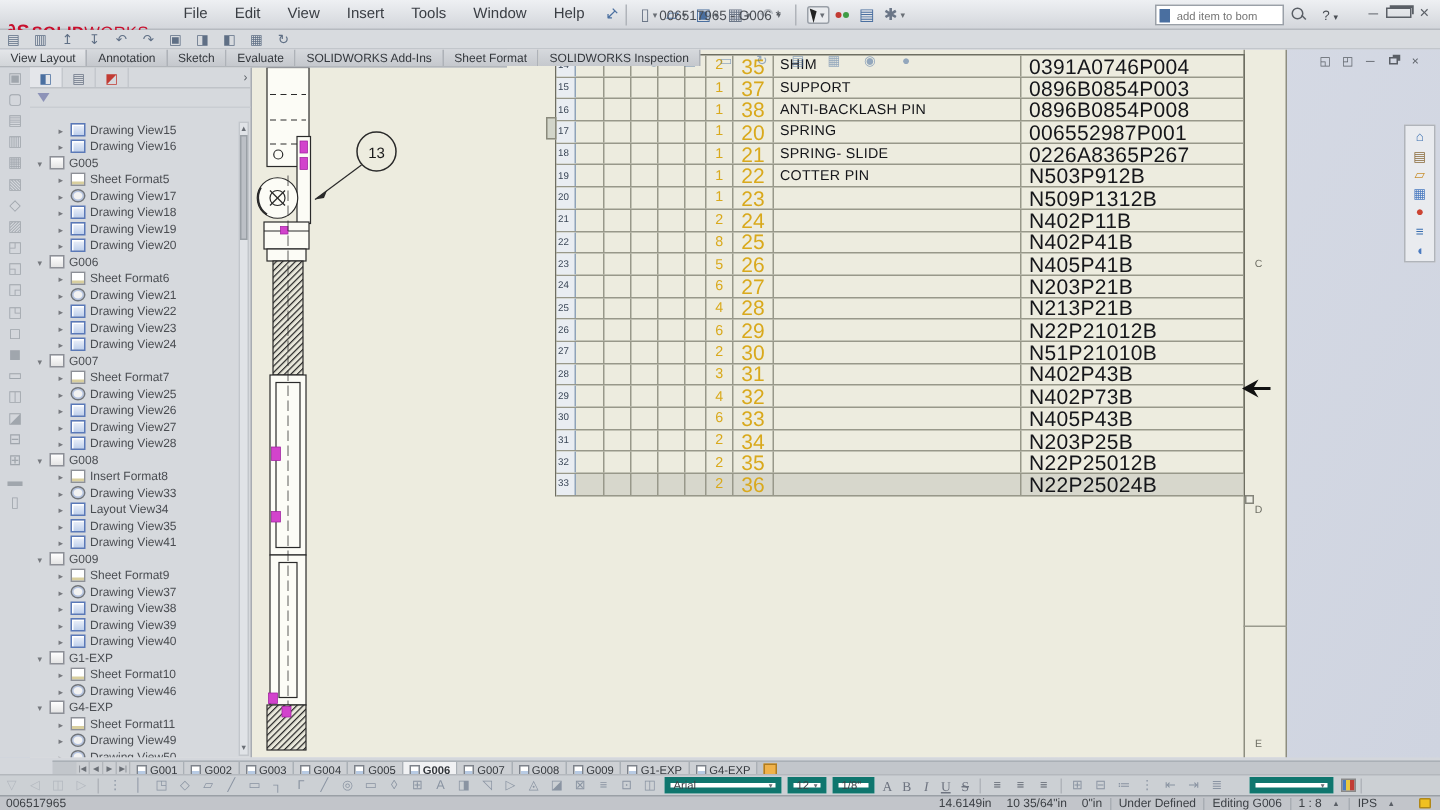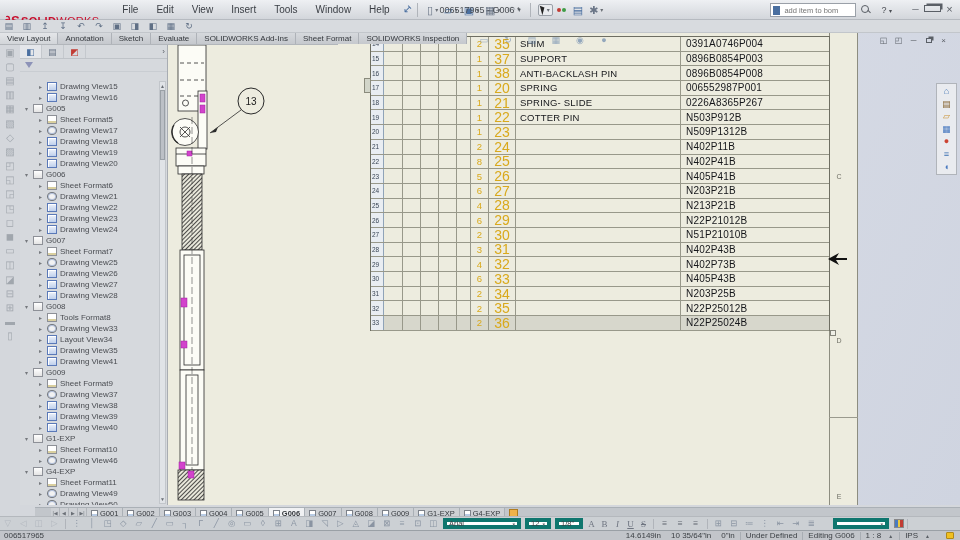--- a/index.html
+++ b/index.html
@@ -100,21 +100,21 @@
   
   .bom{position:absolute;left:370px;top:3px;width:460px;z-index:3;border:1px solid #6e6e62;border-bottom:none;}
   .brow{display:flex;height:14.7px;border-bottom:1px solid #98988a;background:transparent;}
   .brow.sel{background:#d7d7cc;}
   .bc{border-right:1px solid #98988a;height:100%;display:flex;align-items:center;overflow:hidden;}
   .bh{flex:0 0 13px;background:#e9edf2;border-right-color:#8fa3b8;font-size:6.5px;color:#3a4656;padding-left:1px;}
   .ce1{flex:0 0 19px;} .ce2{flex:0 0 18px;} .ce3{flex:0 0 18px;} .ce4{flex:0 0 18px;} .ce5{flex:0 0 14px;}
   .cqty{flex:0 0 18px;justify-content:center;color:#d9a91c;font-size:9.5px;}
   .citm{flex:0 0 27px;justify-content:center;color:#d9a91c;font-size:14px;}
   .cdesc{flex:0 0 165px;padding-left:4px;font-size:9.5px;color:#15161a;letter-spacing:.2px;}
-  .cpart{flex:1;padding-left:5px;font-size:10px;color:#15161a;letter-spacing:.2px;border-right:none;}
+  .cpart{flex:1;padding-left:5px;font-size:14px;color:#15161a;letter-spacing:.2px;border-right:none;}
   .row-handle{position:absolute;left:-7px;top:41px;width:7px;height:15px;background:#d2d5c9;border:1px solid #8a8a7c;z-index:4;}
   .resize-handle{position:absolute;left:459px;bottom:-5px;width:6px;height:6px;background:#efefe6;border:1px solid #84847a;}
 
   
   .dview{position:absolute;left:168px;top:0;z-index:2;}
 
   
   .gcursor{position:absolute;left:826px;top:219px;z-index:7;}
 
   
@@ -782,21 +782,21 @@
 
           <div class="titem lvl0">
             <span class="arr open"></span>
             <span class="tico tico-sheet"></span>
             <span class="tlabel">G008</span>
           </div>
 
           <div class="titem lvl1">
             <span class="arr"></span>
             <span class="tico tico-format"></span>
-            <span class="tlabel">Tools Format8</span>
+            <span class="tlabel">Insert Format8</span>
           </div>
 
           <div class="titem lvl1">
             <span class="arr"></span>
             <span class="tico tico-secview"></span>
             <span class="tlabel">Drawing View33</span>
           </div>
 
           <div class="titem lvl1">
             <span class="arr"></span>

